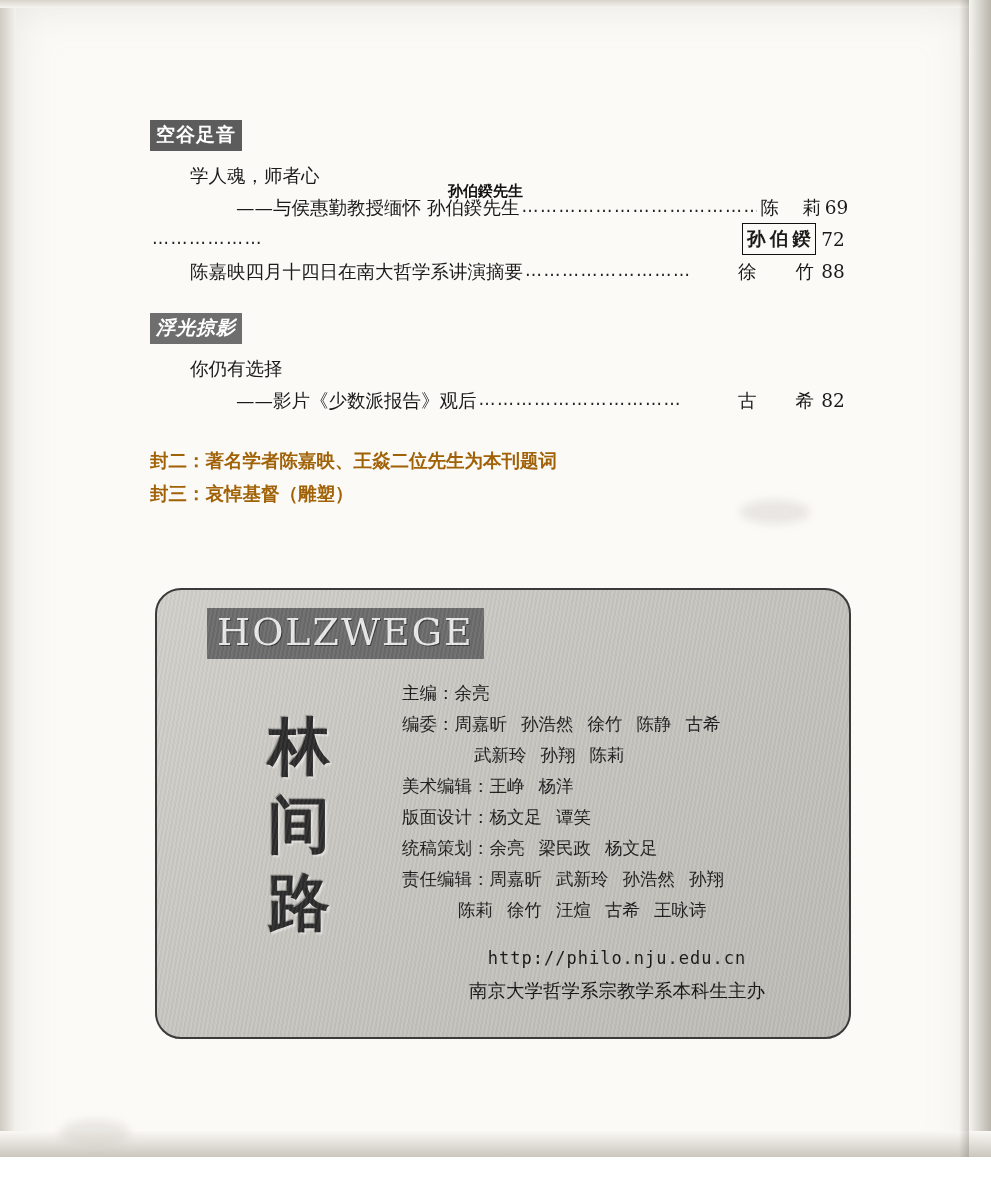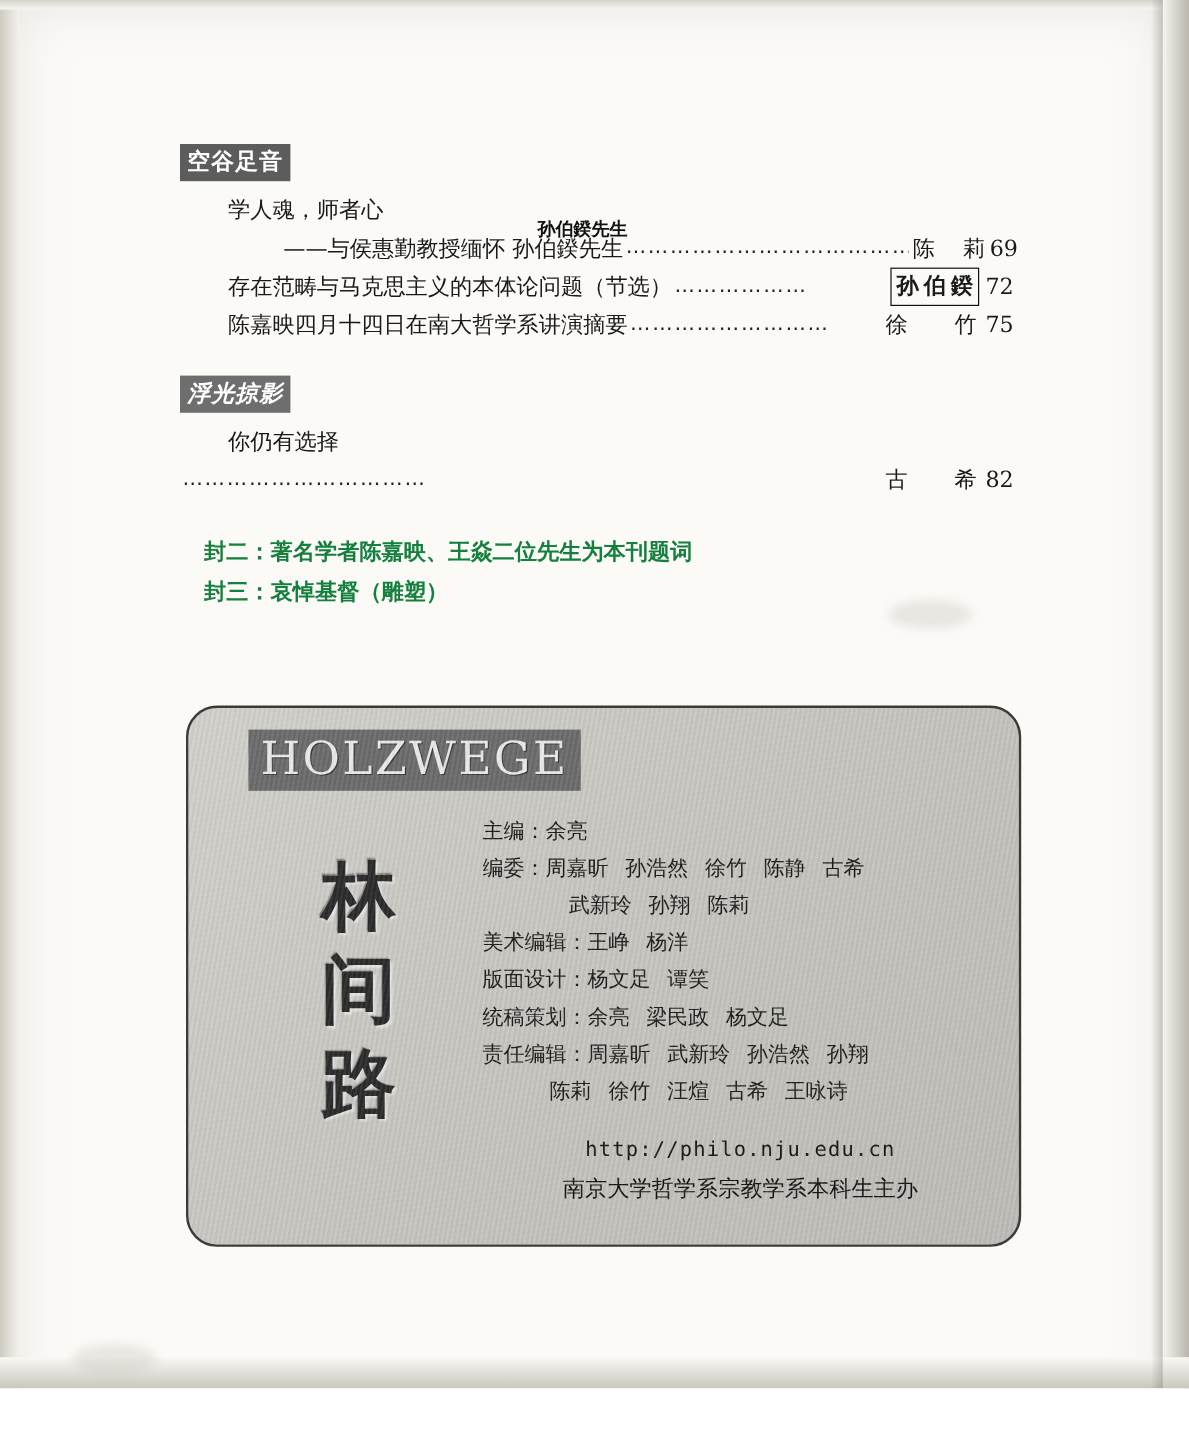--- a/index.html
+++ b/index.html
@@ -141,22 +141,21 @@
   }
 
   
   .backmatter {
     position: absolute;
     left: 150px;
     top: 444px;
     font-size: 18.5px;
     line-height: 33px;
     font-weight: bold;
-    color: #15803d;
-    margin-left: 20px;
+    color: #a16207;
   }
 
   
   .masthead {
     position: absolute;
     left: 155px;
     top: 588px;
     width: 692px;
     height: 447px;
     border: 2px solid #3a3a3a;
@@ -262,46 +261,46 @@
       </div>
 
       <div class="entry">
         <span class="title indent2">——与侯惠勤教授缅怀 孙伯鍨先生</span>
         <span class="dots">…………………………………………</span>
         <span class="author">陈莉</span>
         <span class="page-no">69</span>
       </div>
 
       <div class="entry">
-        <span class="title">存在范畴与马克思主义的本体论问题（节选）</span>
         <span class="dots">………………</span>
         <span class="author boxed-author">孙伯鍨</span>
         <span class="page-no">72</span>
       </div>
 
       <div class="entry">
         <span class="title">陈嘉映四月十四日在南大哲学系讲演摘要</span>
         <span class="dots">………………………</span>
         <span class="author">徐竹</span>
-        <span class="page-no">75</span>
+        <span class="page-no">88</span>
       </div>
     </div>
 
     <div class="toc-block">
       <div class="section-head second">浮光掠影</div>
 
 
       <div class="entry noline">
         <span class="title">你仍有选择</span>
         <span class="dots">………</span>
         <span class="author"></span>
         <span class="page-no"></span>
       </div>
 
       <div class="entry">
+        <span class="title indent2">——影片《少数派报告》观后</span>
         <span class="dots">……………………………</span>
         <span class="author">古希</span>
         <span class="page-no">82</span>
       </div>
     </div>
   </div>
 
   <div class="overlap-note">孙伯鍨先生</div>
 
   <div class="backmatter">

